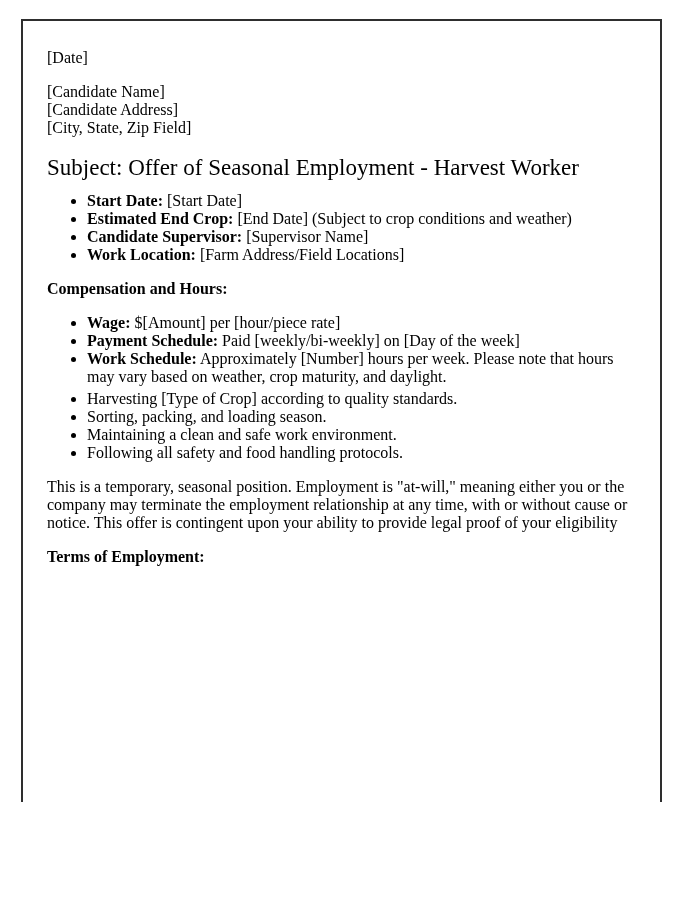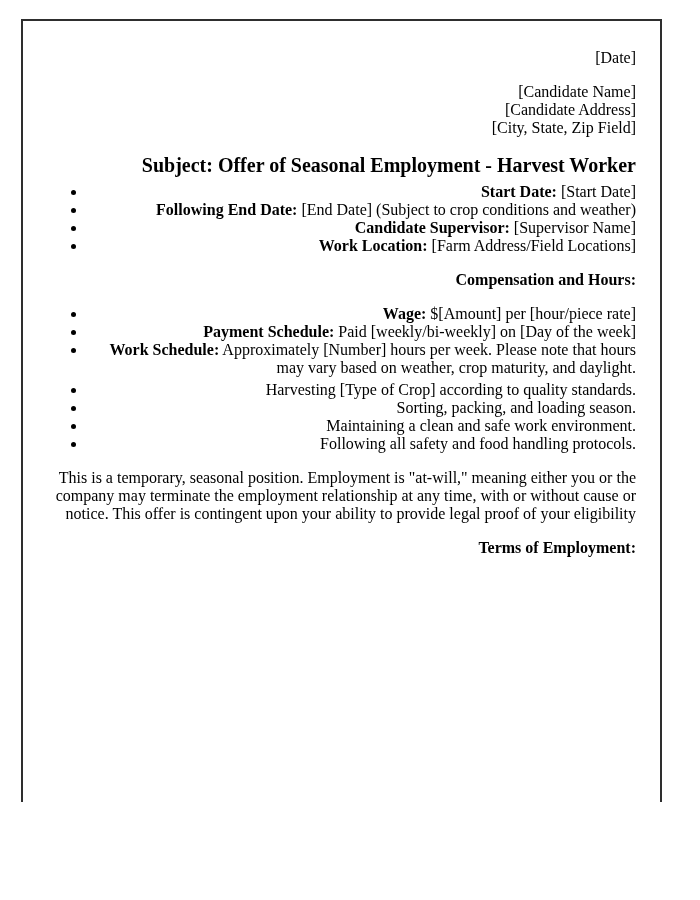--- a/index.html
+++ b/index.html
@@ -22,30 +22,29 @@
     height: 783px;
     box-sizing: border-box;
     border: 2px solid #2e2e2e;
     border-bottom: 0;
     padding: 12px 24px;
     overflow: hidden;
     font-family: "Liberation Serif", "DejaVu Serif", serif;
     font-size: 16px;
     line-height: normal;
     color: #000000;
-    text-align: right;
   }
   .letter p {
     margin: 16px 0;
   }
   .letter h1 {
-    font-size: 20px;
+    font-size: 23px;
     line-height: 1.28;
-    font-weight: bold;
-    margin: 4px 0;
+    font-weight: normal;
+    margin: 10px 0;
   }
   .letter ul {
     margin: 4px 0;
     padding-left: 40px;
     list-style-type: disc;
   }
   .letter li {
     margin: 0;
   }
 </style>
@@ -59,21 +58,21 @@
 
     <p><span>[Candidate Name]</span><br><span>[Candidate Address]</span><br><span>[City, State, Zip Field]</span></p>
 
     <h1>Subject: Offer of Seasonal Employment - Harvest Worker</h1>
 
 
 
     <div>
         <ul>
           <li><strong>Start Date:</strong> [Start Date]</li>
-          <li><strong>Following End Date:</strong> [End Date] (Subject to crop conditions and weather)</li>
+          <li><strong>Estimated End Crop:</strong> [End Date] (Subject to crop conditions and weather)</li>
           <li><strong>Candidate Supervisor:</strong> [Supervisor Name]</li>
           <li><strong>Work Location:</strong> [Farm Address/Field Locations]</li>
         </ul>
         <p><strong>Compensation and Hours:</strong></p>
         <ul>
           <li><strong>Wage:</strong> $[Amount] per [hour/piece rate]</li>
           <li><strong>Payment Schedule:</strong> Paid [weekly/bi-weekly] on [Day of the week]</li>
           <li><strong>Work Schedule:</strong> Approximately [Number] hours per week. Please note that hours may vary based on weather, crop maturity, and daylight.</li>
         </ul>
         <ul>

